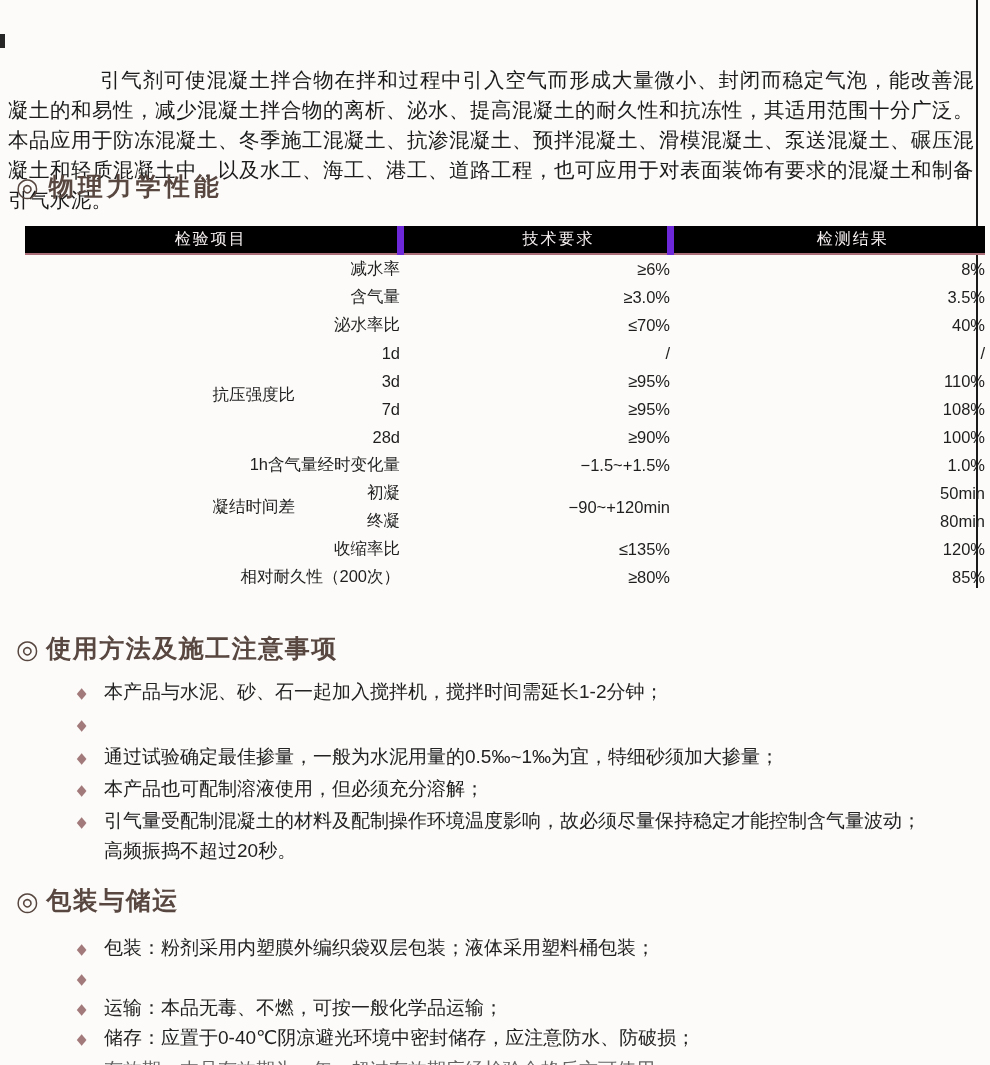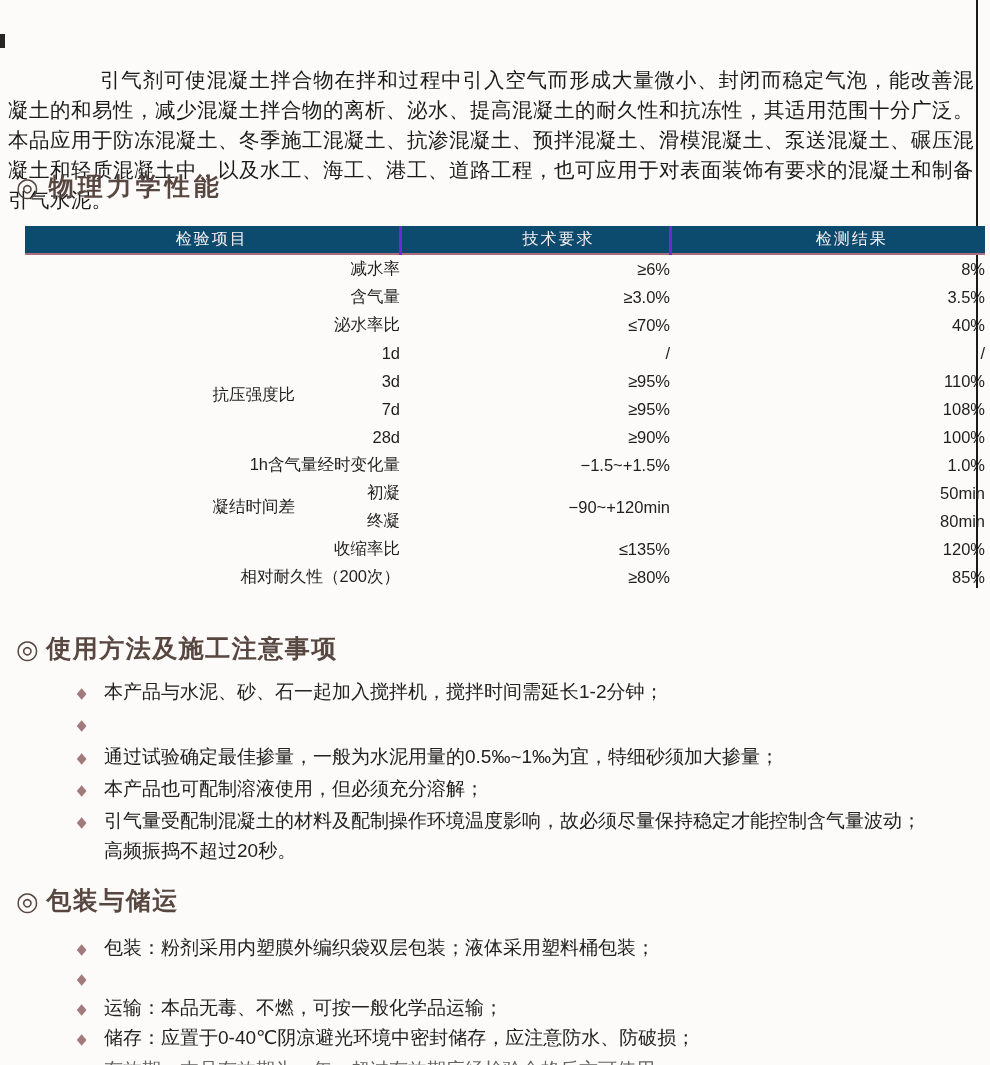--- a/index.html
+++ b/index.html
@@ -39,29 +39,29 @@
   .heading-3 { top: 884px; letter-spacing: 1.5px; }
 
   table.props {
     position: absolute;
     left: 25px; top: 226px;
     width: 960px;
     border-collapse: collapse;
     table-layout: fixed;
   }
   table.props th {
-    background: #0c4a6e;
+    background: #000000;
     color: #f7f0f1;
     font-weight: normal;
     font-size: 16px;
     height: 25px;
     letter-spacing: 2px;
     border-bottom: 2px solid #aa6e79;
   }
-  table.props th.sep { border-left: 3px solid #6d28d9; padding-left: 48px; }
+  table.props th.sep { border-left: 7px solid #6d28d9; padding-left: 48px; }
   table.props td {
     height: 28px;
     text-align: right;
     vertical-align: middle;
     font-size: 16.5px;
     color: #1e1e1e;
     padding: 0;
   }
   .bullet-item {
     position: absolute;

